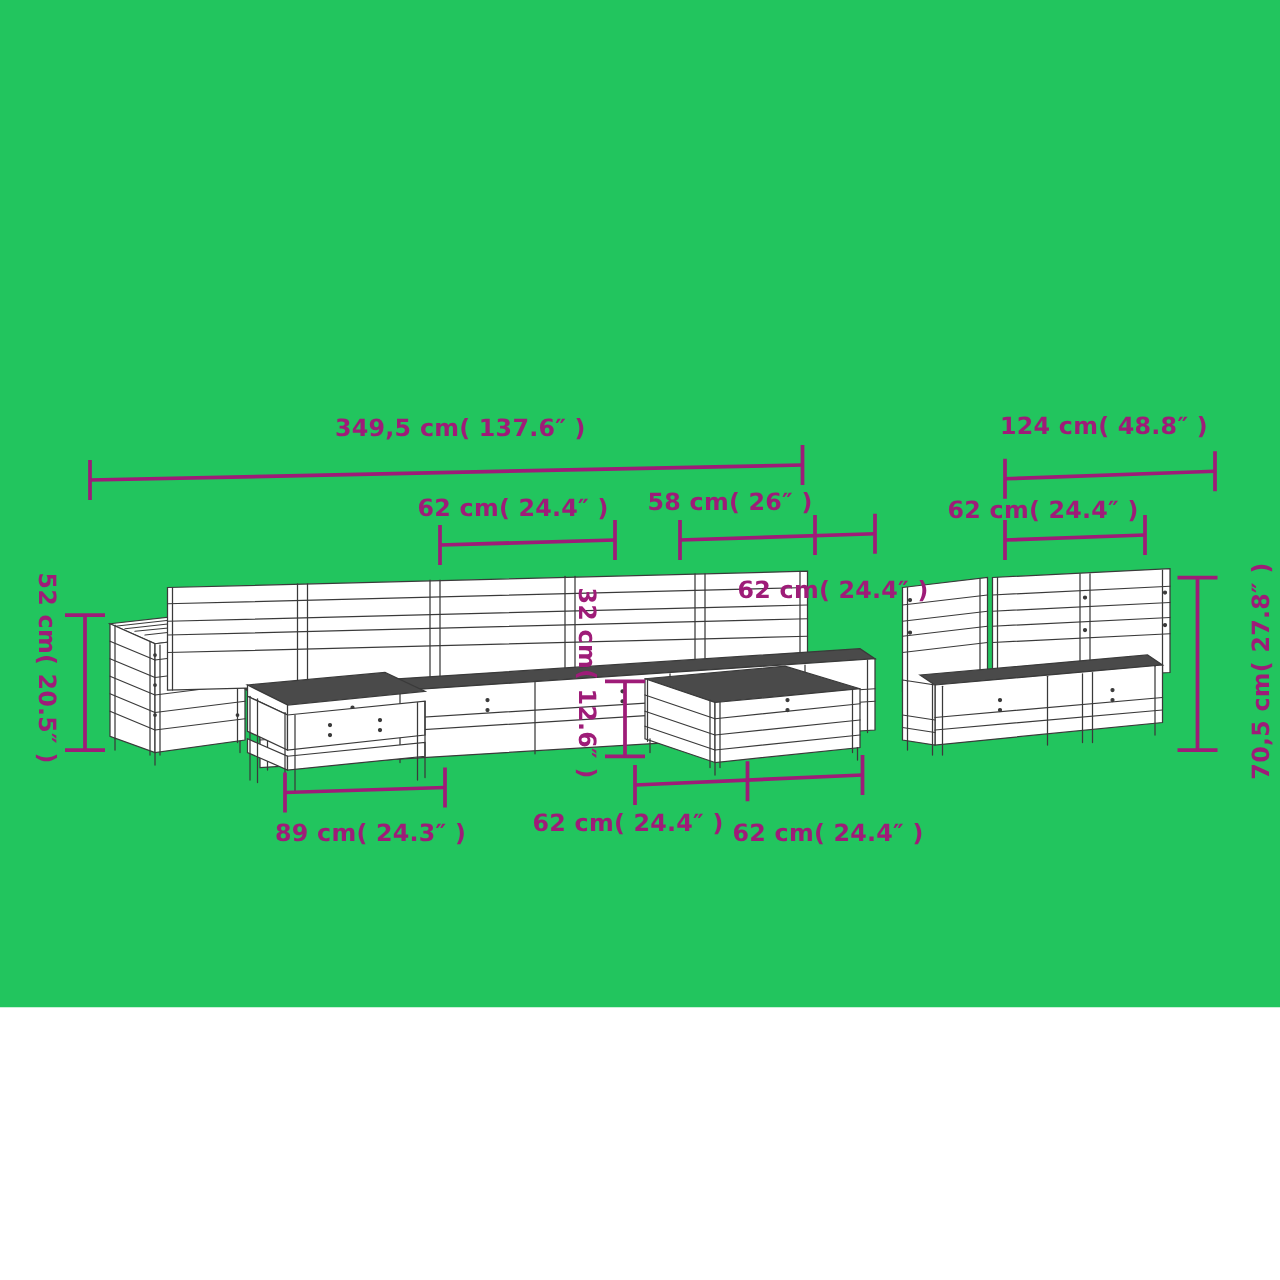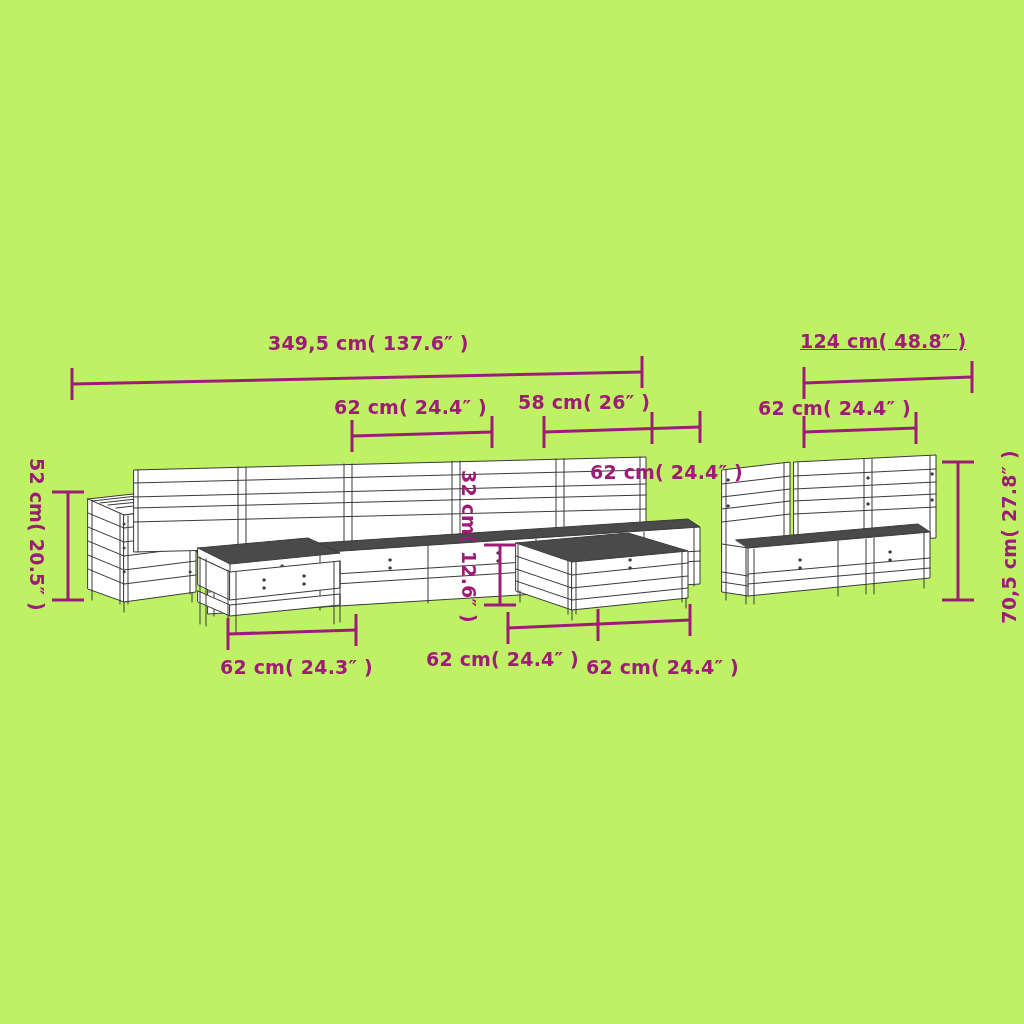--- a/index.html
+++ b/index.html
@@ -6,22 +6,22 @@
     margin: 0;
     padding: 0;
     background: #ffffff;
   }
   body {
     font-family: "DejaVu Sans", sans-serif;
   }
   #canvas {
     position: relative;
     width: 1024px;
-    height: 1024px;
-    background: #bef264;
+    height: 806px;
+    background: #22c55e;
     overflow: hidden;
   }
   #art {
     position: absolute;
     left: 0;
     top: 0;
     width: 1024px;
     height: 1024px;
   }
   .dim-label {
@@ -288,31 +288,31 @@
       <line x1="690" y1="604" x2="690" y2="636"></line>
     </g>
   </svg>
 
   <div class="dim-label" style="left:268px; top:334px;">349,5 cm( 137.6″ )</div>
 
   <div class="dim-label" style="left:334px; top:398px;">62 cm( 24.4″ )</div>
 
   <div class="dim-label" style="left:518px; top:393px;">58 cm( 26″ )</div>
 
-  <div class="dim-label" style="left:800px; top:332px;text-decoration:underline;">124 cm( 48.8″ )</div>
+  <div class="dim-label" style="left:800px; top:332px;">124 cm( 48.8″ )</div>
 
   <div class="dim-label" style="left:758px; top:399px;">62 cm( 24.4″ )</div>
 
   <div class="dim-label" style="left:590px; top:463px;">62 cm( 24.4″ )</div>
 
   <div class="dim-label vert" style="left:46px; top:458px; transform: rotate(90deg);">52 cm( 20.5″ )</div>
 
   <div class="dim-label vert" style="left:478px; top:470px; transform: rotate(90deg);">32 cm( 12.6″ )</div>
 
   <div class="dim-label vert" style="left:1000px; top:450px; transform: rotate(-90deg) translate(-100%, 0);">70,5 cm( 27.8″ )</div>
 
-  <div class="dim-label" style="left:220px; top:658px;">62 cm( 24.3″ )</div>
+  <div class="dim-label" style="left:220px; top:658px;">89 cm( 24.3″ )</div>
 
   <div class="dim-label" style="left:426px; top:650px;">62 cm( 24.4″ )</div>
 
   <div class="dim-label" style="left:586px; top:658px;">62 cm( 24.4″ )</div>
 
 </div>
 
 </body></html>

